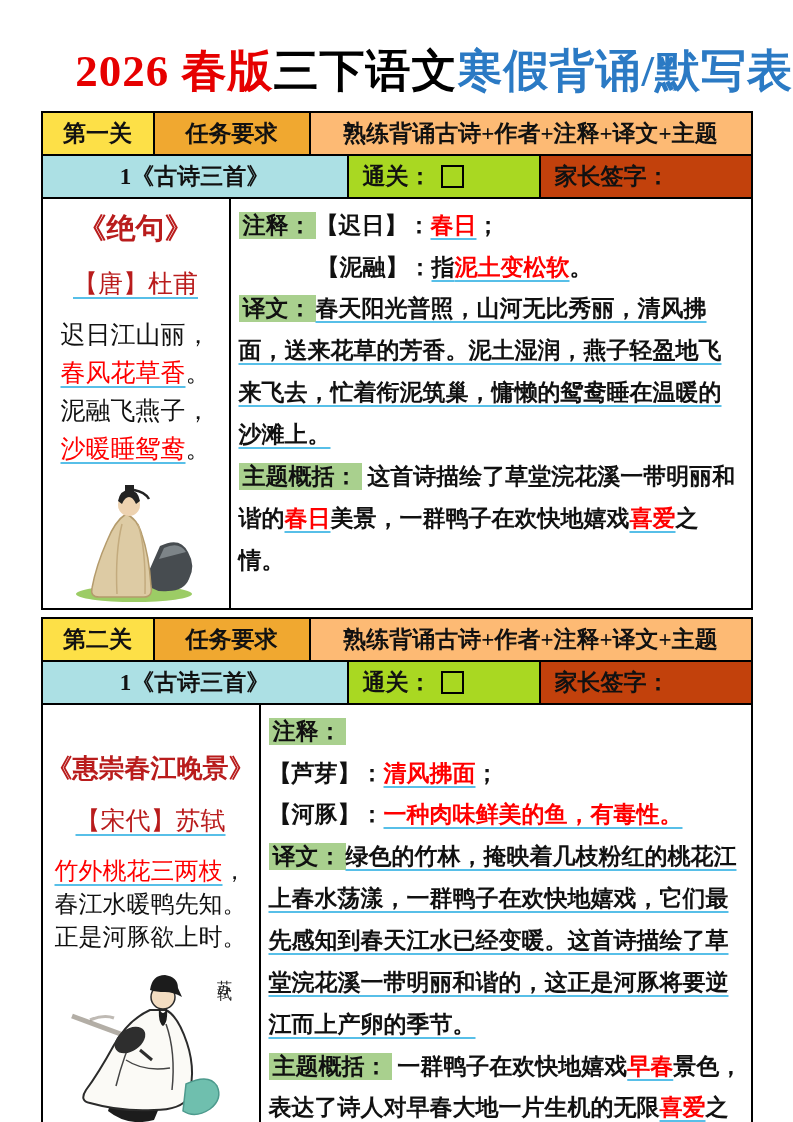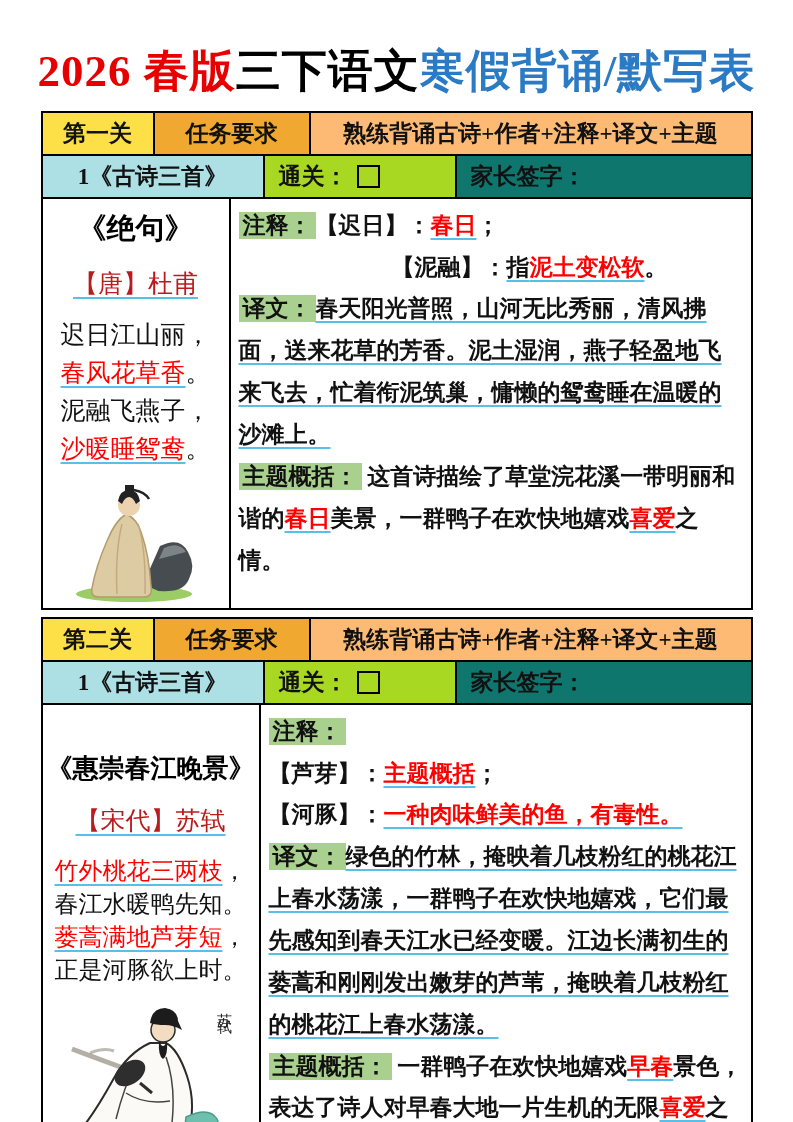--- a/index.html
+++ b/index.html
@@ -6,21 +6,21 @@
   body{
     width:793px;height:1122px;
     font-family:"Liberation Serif","DejaVu Serif",serif;
     color:#111;
     position:relative;
   }
   .page{width:793px;height:1122px;position:relative;overflow:hidden;}
 
   
   .title{
-    text-align:center;
+    text-align:right;
     font-size:45px;
     font-weight:bold;
     margin:46px 0 13px 0;
     line-height:1.15;
     letter-spacing:1px;
     white-space:nowrap;
   }
   .t-red{color:#e60000;}
   .t-black{color:#000;}
   .t-blue{color:#2b7ac4;}
@@ -35,57 +35,57 @@
   .row + .row{border-top:2px solid #000;}
   .cell{box-sizing:border-box;display:flex;align-items:center;}
   .cell + .cell{border-left:2px solid #000;}
 
   .hdr .cell{height:41px;justify-content:center;font-size:23px;font-weight:700;}
   .c-level{width:110px;background:#fde047;}
   .c-tasklabel{width:156px;background:#f0a830;}
   .c-taskvalue{flex:1;background:#fdba74;}
 
   .sub .cell{height:41px;font-size:23px;font-weight:700;}
-  .c-lesson{width:220px;background:#ace0e4;justify-content:center;}
+  .c-lesson{width:304px;background:#ace0e4;justify-content:center;}
   .c-pass{width:192px;background:#a9d822;padding-left:14px;}
-  .c-sign{flex:1;background:#0f766e;padding-left:14px;}
+  .c-sign{flex:1;background:#c2410c;padding-left:14px;}
 
   .checkbox{
     display:inline-block;width:19px;height:19px;
     border:2px solid #000;background:transparent;
     margin-left:9px;
   }
 
   
   .content{align-items:stretch;}
   .content .cell{display:block;align-items:flex-start;}
   .s1 .content{min-height:348px;}
   .s2 .content{min-height:432px;}
   .poemcol{text-align:center;padding-top:6px;}
   .s1 .poemcol{width:186px;}
   .s2 .poemcol{width:216px;}
   .notecol{flex:1;padding:6px 8px 6px 8px;}
 
-  .poem-title{font-size:29px;font-weight:700;color:#000000;margin:4px 0 2px 0;}
+  .poem-title{font-size:29px;font-weight:700;color:#b91c1c;margin:4px 0 2px 0;}
   .s2 .poem-title{font-size:26px;margin-top:40px;}
   .poem-author{font-size:25px;color:#b91c1c;margin:18px 0;}
   .pline{font-size:25px;margin:5px 0;white-space:nowrap;}
   .s2 .pline{font-size:24px;margin:1px 0;}
 
   .u{
     text-decoration:underline;
     text-decoration-color:#57bfe8;
     text-decoration-thickness:2px;
     text-underline-offset:5px;
   }
   .red{color:#f00;}
 
   .np{margin:0;font-size:23px;line-height:1.82;text-align:left;font-weight:bold;}
   .hl{background:#a9d08e;padding:1px 4px;}
-  .indent{margin-left:78px;text-align:center;}
+  .indent{margin-left:78px;}
 
   
   .figure{margin-top:10px;position:relative;display:inline-block;}
   .fig-label{
     position:absolute;top:4px;right:-2px;
     writing-mode:vertical-rl;
     font-size:15px;color:#222;letter-spacing:6px;
   }
 </style>
 </head>
@@ -158,21 +158,20 @@
       <div class="cell c-sign">
           <span>家长签字：</span>
         </div>
     </div>
     <div class="row content">
       <div class="cell poemcol">
         <div class="poem-title">《惠崇春江晚景》</div>
         <div class="poem-author"><span class="u">【宋代】苏轼</span></div>
         <div class="pline"><span class="red u">竹外桃花三两枝</span><span>，</span></div>
         <div class="pline">春江水暖鸭先知。</div>
-        <div class="pline"><span class="red u">蒌蒿满地芦芽短</span><span>，</span></div>
         <div class="pline">正是河豚欲上时。</div>
         <div class="figure">
           <svg width="162" height="180" viewBox="0 0 162 180">
             <path d="M2 52 q32 12 54 20" stroke="#8a8276" stroke-width="5" fill="none" opacity="0.65"></path>
             <path d="M20 56 q14 -6 24 -2" stroke="#8a8276" stroke-width="3" fill="none" opacity="0.55"></path>
             <path d="M46 122 q22 22 46 15 l-8 19 q-26 7 -46 -9 z" fill="#1c1c1c"></path>
             <path d="M80 46 q-22 10 -36 35 q-16 29 -28 45 q-7 11 4 13 q32 9 64 7 q27 0 35 -13 q7 -27 -2 -54 q-9 -27 -21 -33 z" fill="#fbfaf6" stroke="#2b2b2b" stroke-width="2"></path>
             <path d="M66 66 q-12 24 -20 56" stroke="#444" stroke-width="1.5" fill="none"></path>
             <path d="M96 60 q10 28 6 66" stroke="#444" stroke-width="1.5" fill="none"></path>
             <path d="M56 96 q18 12 44 8" stroke="#444" stroke-width="1.5" fill="none"></path>
@@ -181,21 +180,21 @@
             <path d="M89 44 q4 10 8 0 q1 15 -4 18 q-5 -3 -4 -18 z" fill="#1c1c1c"></path>
             <ellipse cx="60" cy="76" rx="17" ry="11" fill="#2e2e2e" transform="rotate(-35 60 76)"></ellipse>
             <line x1="70" y1="86" x2="82" y2="96" stroke="#2e2e2e" stroke-width="3"></line>
             <path d="M116 120 q23 -11 31 2 q6 13 -7 23 q-15 10 -27 2 z" fill="#6fbfae" stroke="#4d9a8d" stroke-width="1.5"></path>
           </svg>
           <div class="fig-label">苏轼</div>
         </div>
       </div>
       <div class="cell notecol">
         <p class="np"><span class="hl">注释：</span></p>
-        <p class="np"><span>【芦芽】：</span><span class="red u">主题概括</span><span>；</span></p>
+        <p class="np"><span>【芦芽】：</span><span class="red u">清风拂面</span><span>；</span></p>
         <p class="np"><span>【河豚】：</span><span class="red u">一种肉味鲜美的鱼，有毒性。</span><span></span></p>
-        <p class="np"><span class="hl">译文：</span><span class="u">绿色的竹林，掩映着几枝粉红的桃花江上春水荡漾，一群鸭子在欢快地嬉戏，它们最先感知到春天江水已经变暖。江边长满初生的蒌蒿和刚刚发出嫩芽的芦苇，掩映着几枝粉红的桃花江上春水荡漾。</span></p>
+        <p class="np"><span class="hl">译文：</span><span class="u">绿色的竹林，掩映着几枝粉红的桃花江上春水荡漾，一群鸭子在欢快地嬉戏，它们最先感知到春天江水已经变暖。这首诗描绘了草堂浣花溪一带明丽和谐的，这正是河豚将要逆江而上产卵的季节。</span></p>
         <p class="np"><span class="hl">主题概括：</span> <span>一群鸭子在欢快地嬉戏</span><span class="red u">早春</span><span>景色，表达了诗人对早春大地一片生机的无限</span><span class="red u">喜爱</span><span>之情。</span></p>
       </div>
     </div>
   </div>
 
 </div>
 
 </body></html>

